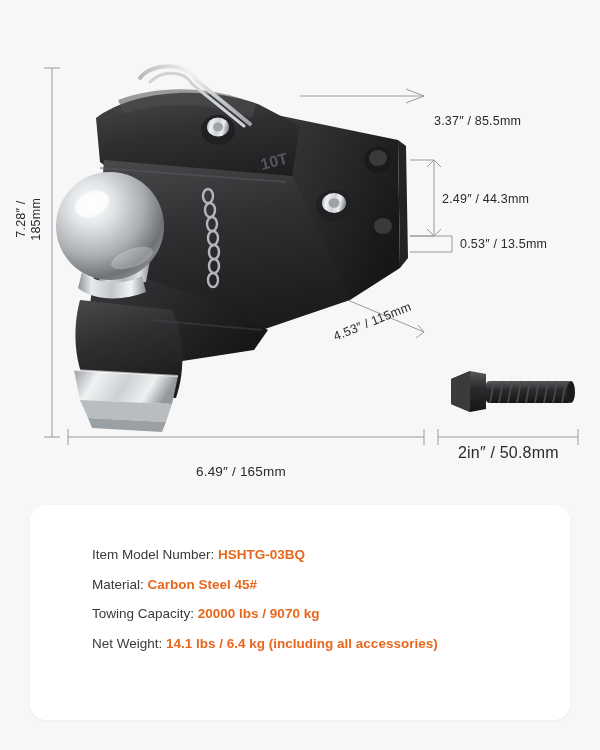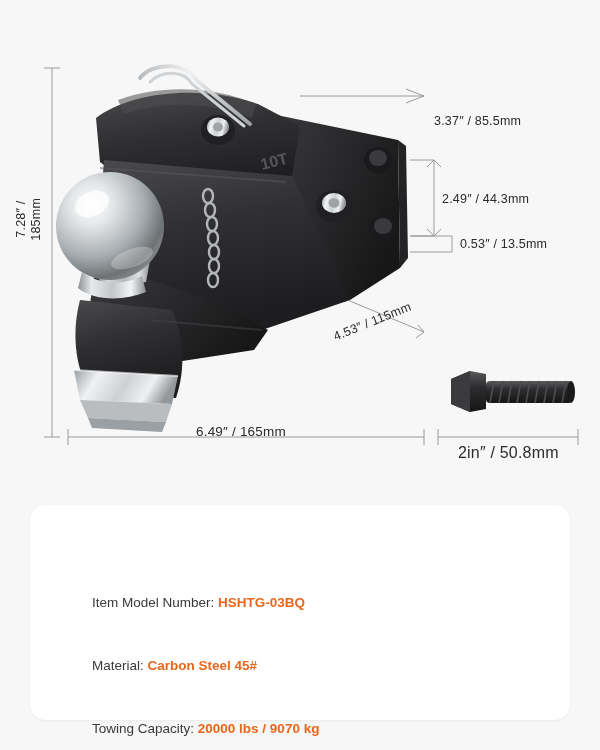--- a/index.html
+++ b/index.html
@@ -52,21 +52,20 @@
     position: absolute;
     left: 62px;
     top: 42px;
     right: 20px;
   }
   .spec-row {
     font-size: 13.5px;
     color: #3a3a3a;
     margin-bottom: 14.5px;
     white-space: nowrap;
-    margin-top: 48px;
   }
   .spec-row .val {
     color: #e8671c;
     font-weight: bold;
   }
   .spec-row .val-note {
     color: #e8671c;
     font-weight: bold;
   }
 
@@ -237,37 +236,40 @@
   <div class="dim vertical" style="left:14px; top:198px;"><span>7.28″ /</span><br><span>185mm</span></div>
 
   <div class="dim" style="left:434px; top:114px;">3.37″ / 85.5mm</div>
 
   <div class="dim" style="left:442px; top:192px;">2.49″ / 44.3mm</div>
 
   <div class="dim" style="left:460px; top:237px;text-align:center;">0.53″ / 13.5mm</div>
 
   <div class="dim rot-1" style="left:334px; top:330px;">4.53″ / 115mm</div>
 
-  <div class="dim" style="left:196px; top:424px; font-size:13.5px;text-align:right;">6.49″ / 165mm</div>
+  <div class="dim" style="left:196px; top:464px; font-size:13.5px;text-align:right;">6.49″ / 165mm</div>
 
   <div class="dim" style="left:458px; top:444px; font-size:16px;">2in″ / 50.8mm</div>
 
   <div class="card">
     <div class="spec-list">
 
       <div class="spec-row">
         <span>Item Model Number: </span><span class="val">HSHTG-03BQ</span>
       </div>
 
       <div class="spec-row">
         <span>Material: </span><span class="val">Carbon Steel 45#</span>
       </div>
 
       <div class="spec-row">
         <span>Towing Capacity: </span><span class="val">20000 lbs / 9070 kg</span>
       </div>
 
+      <div class="spec-row">
+        <span>Net Weight: </span><span class="val">14.1 lbs / 6.4 kg</span><span class="val-note">  (including all accessories)</span>
+      </div>
 
 
     </div>
   </div>
 
 </div>
 
 </body></html>

